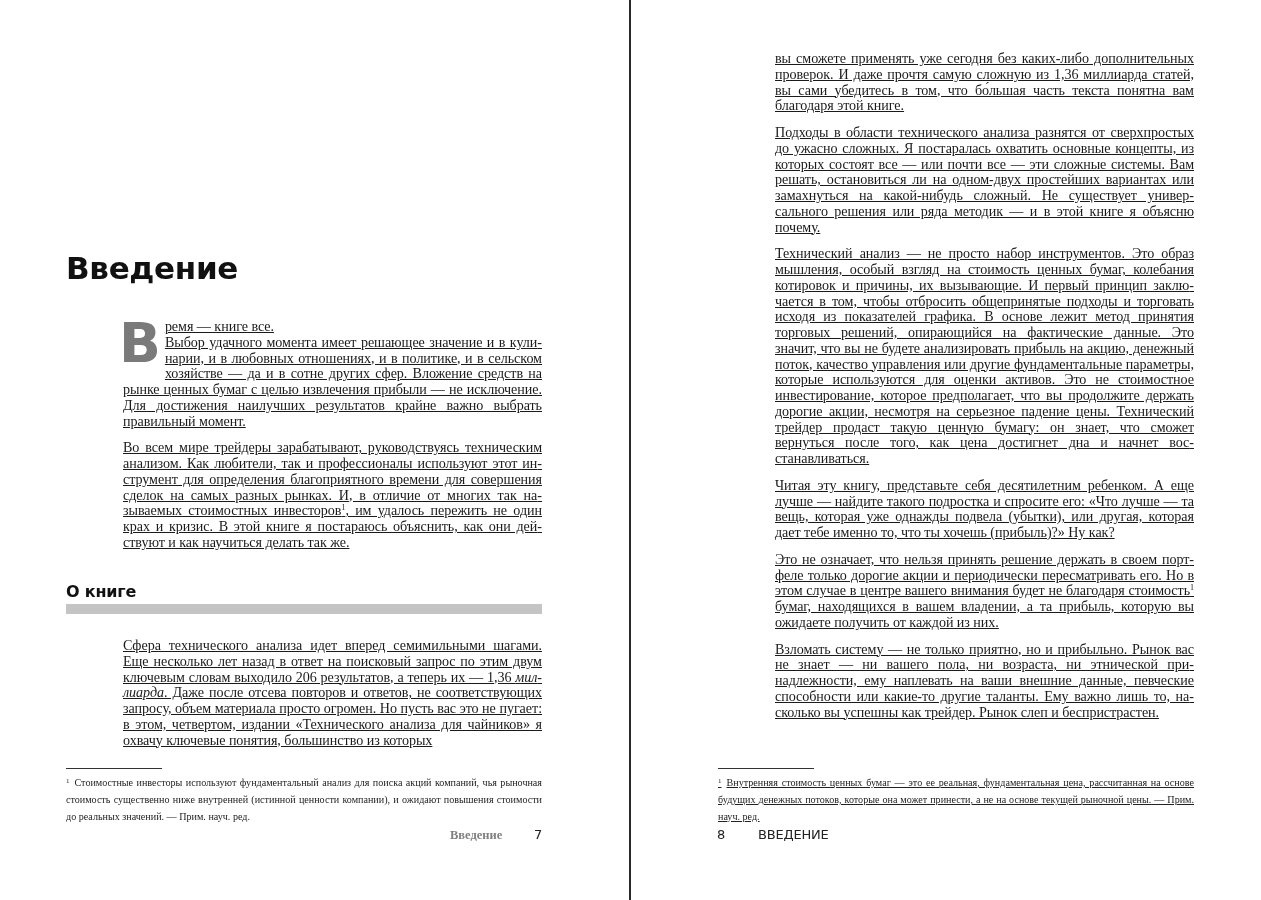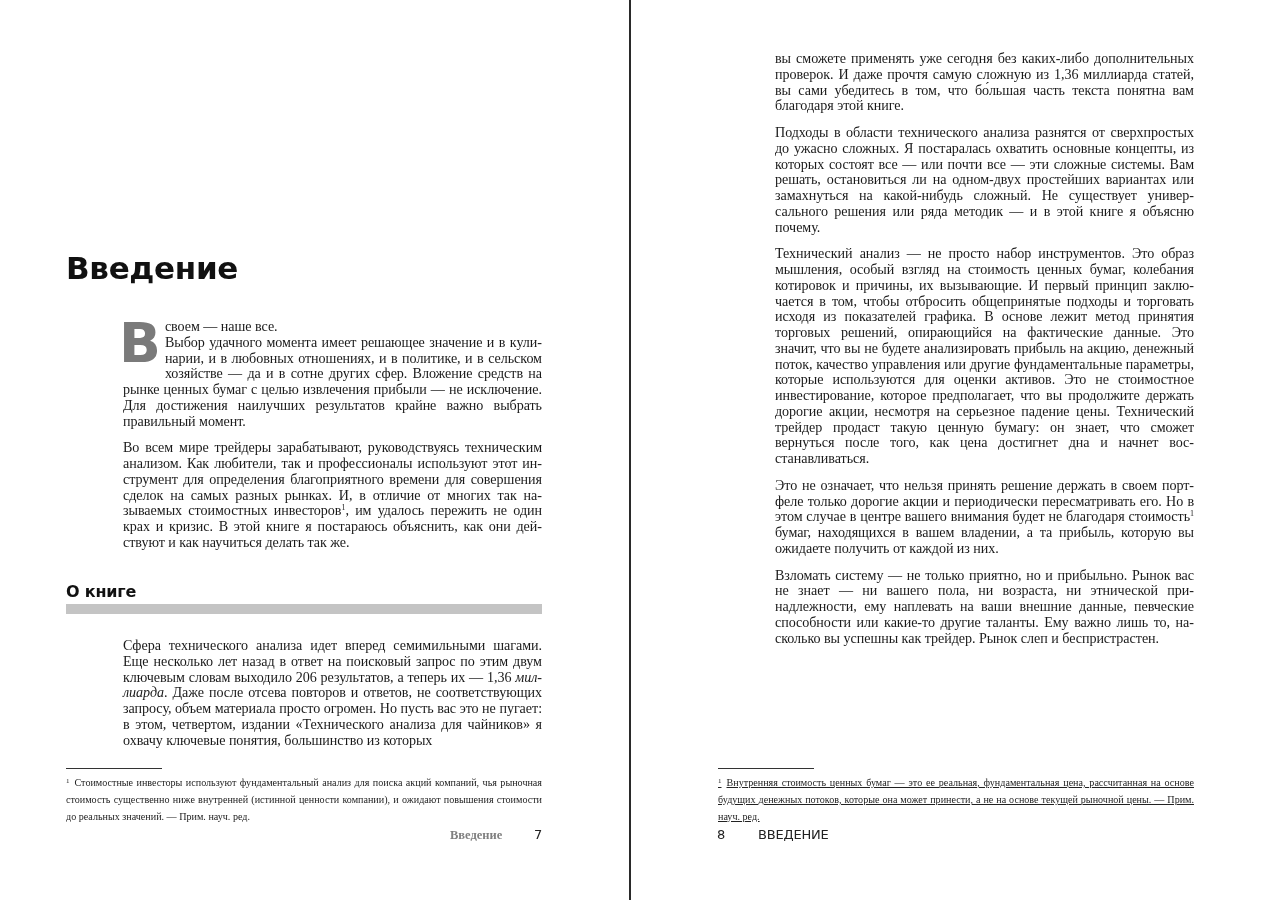--- a/index.html
+++ b/index.html
@@ -16,21 +16,21 @@
     position: absolute; left: 629px; top: 0; width: 2px; height: 900px; background: #2a2a2a;
   }
   .body-text {
     position: absolute;
     font-size: 14.1px;
     line-height: 15.75px;
     text-align: justify;
     hyphens: manual;
     letter-spacing: -0.05px;
   }
-  .body-text p { margin: 0 0 11px 0; }
+  .body-text p { margin: 0 0 11px 0; text-decoration: underline; }
   .body-text p:last-child { margin-bottom: 0; }
   .ch-title {
     position: absolute; left: 66px; top: 250px;
     font-family: "DejaVu Sans", "Liberation Sans", sans-serif;
     font-weight: bold; font-size: 31px; letter-spacing: -0.3px; color: #111;
   }
   .dropcap-para { position: relative; }
   .dropcap {
     float: left;
     font-family: "DejaVu Sans", "Liberation Sans", sans-serif;
@@ -70,21 +70,21 @@
 </style>
 </head>
 <body>
 
 <div class="page page-left">
   <div class="ch-title">Введение</div>
 
   <div class="body-text" style="left:123px; top:319px; width:419px;">
     <p class="dropcap-para">
       <span class="dropcap">В</span>
-      <span>своем — наше все.</span><br>
+      <span>ремя — книге все.</span><br>
       <span>Выбор удачного момента имеет решающее значение и в кули­нарии, и в любовных отношениях, и в политике, и в сельском хозяйстве — да и в сотне других сфер. Вложение средств на рынке ценных бумаг с целью извлечения прибыли — не исключение. Для достижения наилучших результатов крайне важно выбрать правиль­ный момент.</span>
     </p>
     <p><span>Во всем мире трейдеры зарабатывают, руководствуясь техническим анализом. Как любители, так и профессионалы используют этот ин­струмент для определения благоприятного времени для совершения сделок на самых разных рынках. И, в отличие от многих так на­зываемых стоимостных инвесторов</span><sup class="fnref">1</sup><span>, им удалось пережить не один крах и кризис. В этой книге я постараюсь объяснить, как они дей­ствуют и как научиться делать так же.</span></p>
   </div>
 
   <div class="sec-title-wrap">
     <div class="sec-bar"></div>
     <div class="sec-title">О книге</div>
   </div>
 
@@ -100,20 +100,21 @@
 </div>
 
 <div class="divider"></div>
 
 <div class="page page-right"></div>
 
 <div class="body-text" style="left:775px; top:51px; width:419px;">
   <p>вы сможете применять уже сегодня без каких-либо дополнительных проверок. И даже прочтя самую сложную из 1,36 миллиарда статей, вы сами убедитесь в том, что бо́льшая часть текста понятна вам благодаря этой книге.</p>
   <p>Подходы в области технического анализа разнятся от сверхпростых до ужасно сложных. Я постаралась охватить основные концепты, из которых состоят все — или почти все — эти сложные системы. Вам решать, остановиться ли на одном-двух простейших вариантах или замахнуться на какой-нибудь сложный. Не существует универ­сального решения или ряда методик — и в этой книге я объясню почему.</p>
   <p>Технический анализ — не просто набор инструментов. Это образ мышления, особый взгляд на стоимость ценных бумаг, колебания котировок и причины, их вызывающие. И первый принцип заклю­чается в том, чтобы отбросить общепринятые подходы и торговать исходя из показателей графика. В основе лежит метод принятия торговых решений, опирающийся на фактические данные. Это значит, что вы не будете анализировать прибыль на акцию, де­нежный поток, качество управления или другие фундаментальные параметры, которые используются для оценки активов. Это не сто­имостное инвестирование, которое предполагает, что вы продол­жите держать дорогие акции, несмотря на серьезное падение цены. Технический трейдер продаст такую ценную бумагу: он знает, что сможет вернуться после того, как цена достигнет дна и начнет вос­станавливаться.</p>
+  <p>Читая эту книгу, представьте себя десятилетним ребенком. А еще лучше — найдите такого подростка и спросите его: «Что луч­ше — та вещь, которая уже однажды подвела (убытки), или дру­гая, которая дает тебе именно то, что ты хочешь (прибыль)?» Ну как?</p>
   <p><span>Это не означает, что нельзя принять решение держать в своем порт­феле только дорогие акции и периодически пересматривать его. Но в этом случае в центре вашего внимания будет не благодаря стоимость</span><sup class="fnref">1</sup><span> бумаг, находящихся в вашем владении, а та прибыль, которую вы ожидаете получить от каждой из них.</span></p>
   <p>Взломать систему — не только приятно, но и прибыльно. Рынок вас не знает — ни вашего пола, ни возраста, ни этнической при­надлежности, ему наплевать на ваши внешние данные, певческие способности или какие-то другие таланты. Ему важно лишь то, на­сколько вы успешны как трейдер. Рынок слеп и беспристрастен.</p>
 </div>
 
 <div class="fn-rule" style="left:718px; top:768px;"></div>
 <div class="footnote" style="left:718px; top:773px; width:476px;text-decoration:underline;"><sup>1</sup><span>Внутренняя стоимость ценных бумаг — это ее реальная, фундаментальная цена, рассчитанная на основе будущих денежных потоков, которые она может принести, а не на основе текущей ры­ночной цены. — Прим. науч. ред.</span></div>
 
 <div class="folio-right">8</div>
 <div class="run-head-right">ВВЕДЕНИЕ</div>
 

